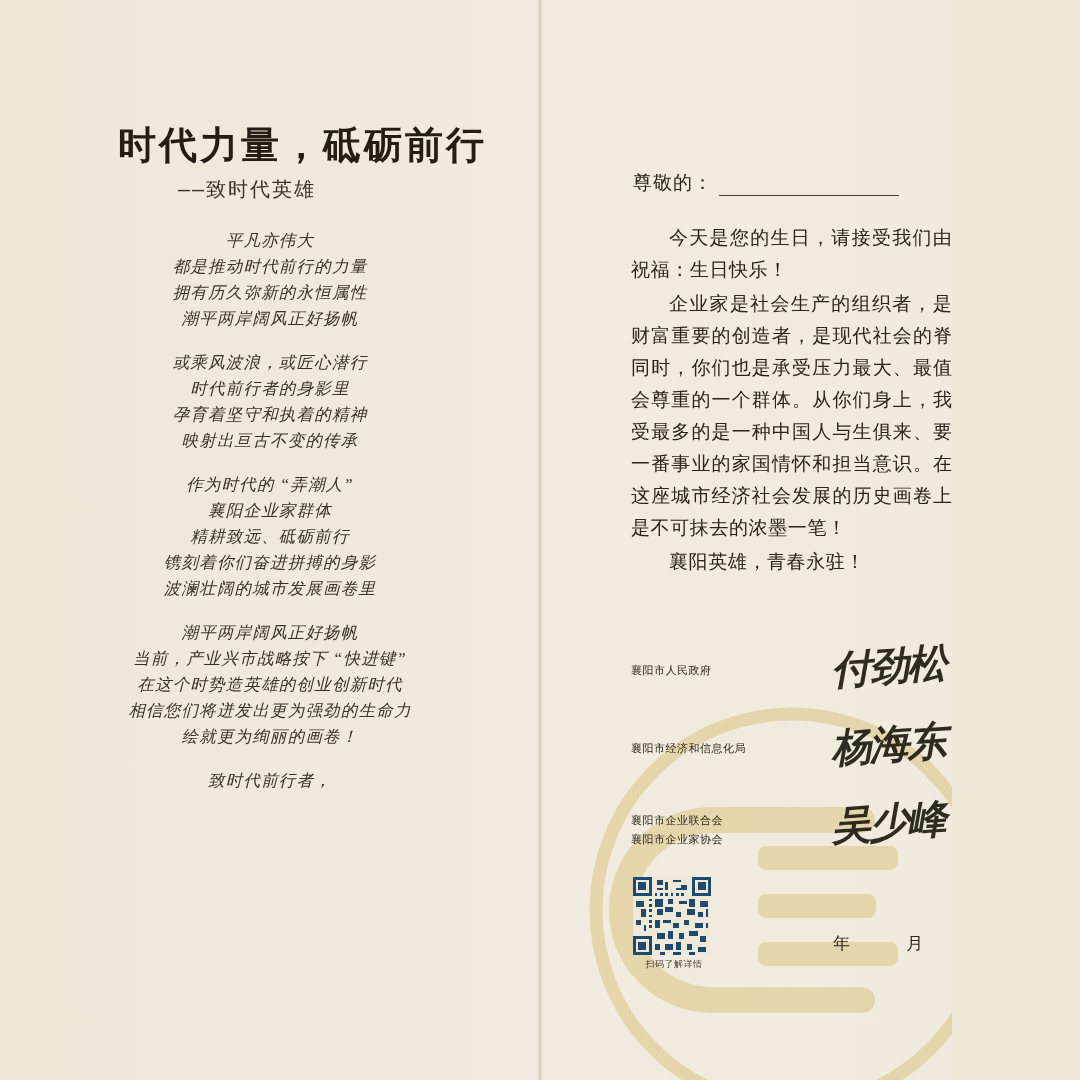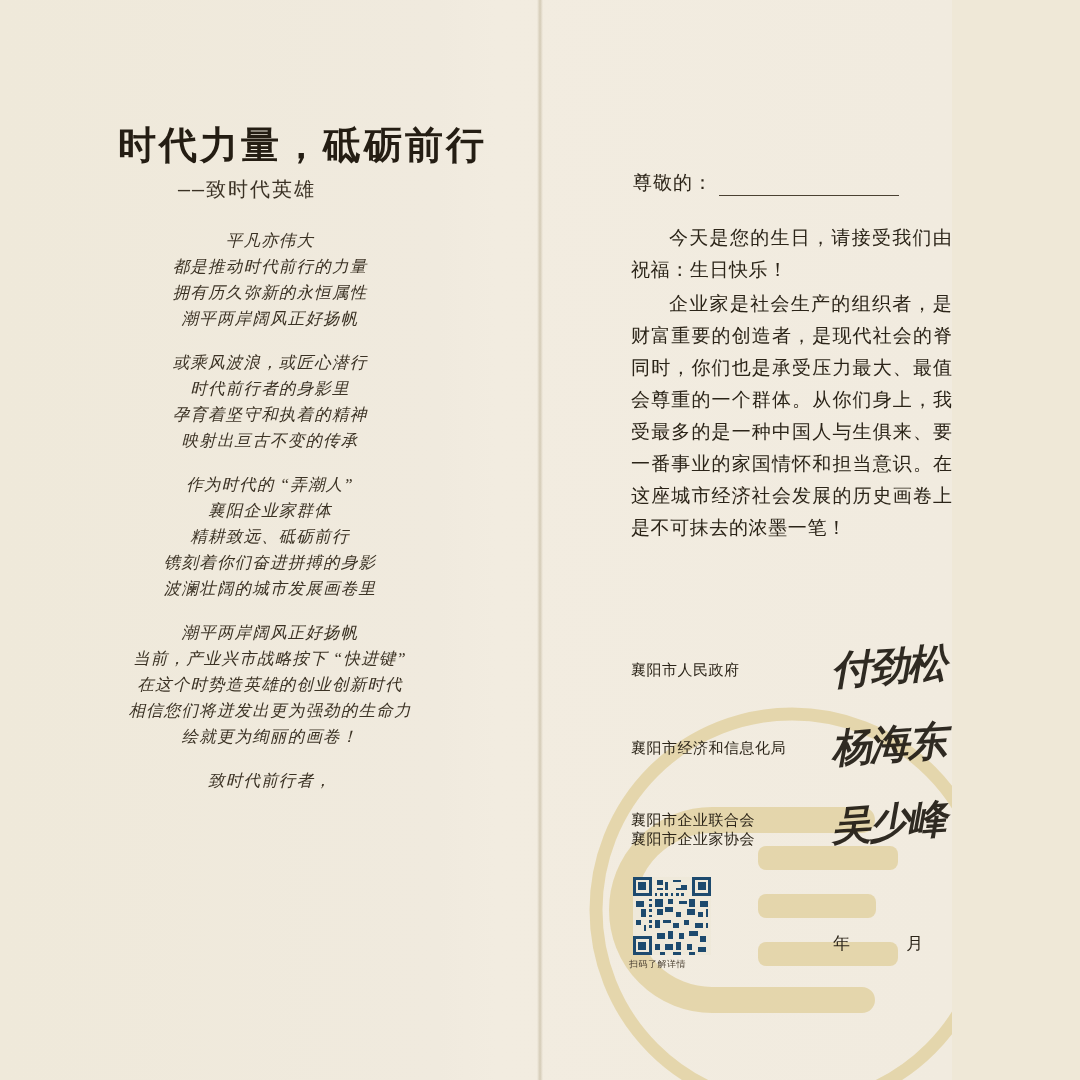--- a/index.html
+++ b/index.html
@@ -127,21 +127,21 @@
     width: 380px;
   }
   .sig-row {
     position: relative;
     height: 78px;
   }
   .sig-org {
     position: absolute;
     left: 0;
     top: 6px;
-    font-size: 15px;
+    font-size: 11px;
     line-height: 19px;
     letter-spacing: 0.5px;
     color: #2b2418;
     white-space: pre-line;
     text-align: right;
   }
   .sig-name {
     position: absolute;
     left: 200px;
     top: -16px;
@@ -163,21 +163,21 @@
     top: 877px;
     width: 78px;
     height: 78px;
   }
   .qr svg { display:block; }
   .qr-caption {
     position: absolute;
     left: 86px;
     top: 958px;
     width: 90px;
-    text-align: left;
+    text-align: center;
     font-size: 9px;
     letter-spacing: 0.5px;
     color: #4b4133;
   }
   .date-line {
     position: absolute;
     left: 290px;
     top: 932px;
     font-size: 17px;
     letter-spacing: 26px;
@@ -240,20 +240,21 @@
   <div class="right">
 
     <div class="salutation">
       <span>尊敬的：</span>
       <span class="blank-line"></span>
     </div>
 
     <div class="letter" id="letter-body">
         <p>今天是您的生日，请接受我们由衷的祝福：生日快乐！</p>
         <p>企业家是社会生产的组织者，是社会财富重要的创造者，是现代社会的脊梁；同时，你们也是承受压力最大、最值得社会尊重的一个群体。从你们身上，我们感受最多的是一种中国人与生俱来、要成就一番事业的家国情怀和担当意识。在襄阳这座城市经济社会发展的历史画卷上，您是不可抹去的浓墨一笔！</p>
+        <p>襄阳英雄，青春永驻！</p>
       </div>
 
     <div class="signatures" id="signature-list">
         <div class="sig-row">
           <div class="sig-org">襄阳市人民政府</div>
           <div class="sig-name">付劲松</div>
         </div>
         <div class="sig-row">
           <div class="sig-org">襄阳市经济和信息化局</div>
           <div class="sig-name">杨海东</div>

